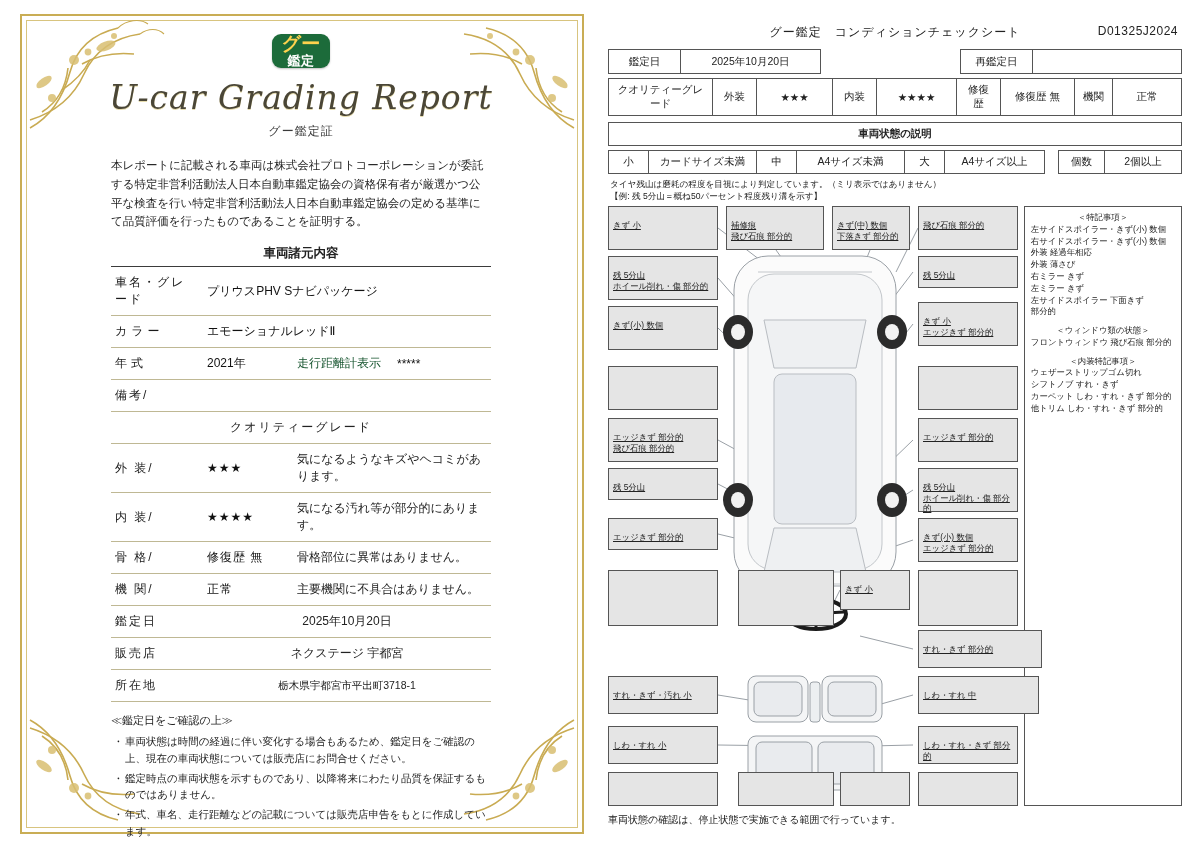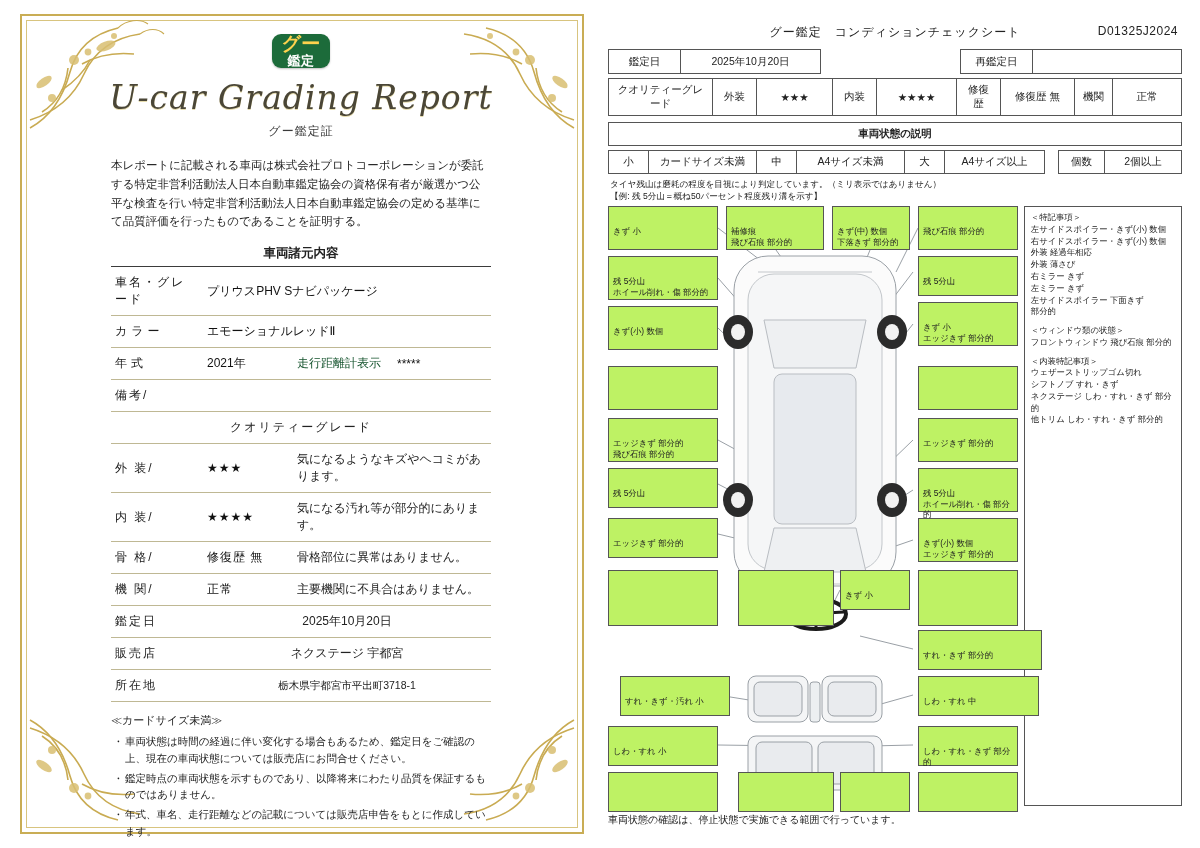--- a/index.html
+++ b/index.html
@@ -114,30 +114,30 @@
 
   .tyre-note { font-size:8.6px; line-height:1.35; margin:5px 2px 4px 2px; }
 
   .diagram-wrap { position:relative; display:flex; gap:6px; }
   .diagram {
     position:relative;
     width:415px; height:600px;
     border:0;
   }
   .rbox {
-    position:absolute; border:1px solid #555; background:#bef264;
-    font-size:8.4px; line-height:1.25; padding:19px 4px;
+    position:absolute; border:1px solid #555; background:#e5e5e5;
+    font-size:8.4px; line-height:1.25; padding:13px 4px;text-decoration:underline;
   }
   .rbox.empty { }
   .remarks {
     width:160px; border:1px solid #555; padding:5px 6px;
     font-size:8.4px; line-height:1.4; background:#fff;
     height:600px;
   }
-  .remarks .rh { margin-top:7px; }
+  .remarks .rh { margin-top:7px;text-align:center; }
   .remarks .rh:first-child { margin-top:0; }
 
   svg.car { position:absolute; left:0; top:0; }
 
   .footer-note { margin-top:7px; font-size:10px; }
 
 </style>
 </head>
 <body>
 
@@ -275,21 +275,21 @@
           <td class="dataline" colspan="3">ネクステージ 宇都宮</td>
         </tr>
         <tr>
           <td class="lbl">所在地</td>
           <td class="dataline" colspan="3" style="font-size:10.5px">栃木県宇都宮市平出町3718-1</td>
         </tr>
       </tbody>
         </table>
 
       <div class="about">
-        <div class="about-t">≪カードサイズ未満≫</div>
+        <div class="about-t">≪鑑定日をご確認の上≫</div>
         <ul>
           <li>車両状態は時間の経過に伴い変化する場合もあるため、鑑定日をご確認の上、現在の車両状態については販売店にお問合せください。</li>
           <li>鑑定時点の車両状態を示すものであり、以降将来にわたり品質を保証するものではありません。</li>
           <li>年式、車名、走行距離などの記載については販売店申告をもとに作成しています。</li>
 
         </ul>
       </div>
 
     </div>
   </div>
@@ -503,21 +503,21 @@
           <span>きず 小</span>
         </div>
         <div class="rbox empty" style="left:310px;top:364px;width:100px;height:56px;">
           <span></span>
         </div>
 
         <div class="rbox" style="left:310px;top:424px;width:124px;height:38px;">
           <span>すれ・きず 部分的</span>
         </div>
 
-        <div class="rbox" style="left:12px;top:470px;width:110px;height:38px;">
+        <div class="rbox" style="left:0px;top:470px;width:110px;height:38px;">
           <span>すれ・きず・汚れ 小</span>
         </div>
         <div class="rbox" style="left:310px;top:470px;width:121px;height:38px;">
           <span>しわ・すれ 中</span>
         </div>
 
         <div class="rbox" style="left:0px;top:520px;width:110px;height:38px;">
           <span>しわ・すれ 小</span>
         </div>
         <div class="rbox" style="left:310px;top:520px;width:100px;height:38px;">
@@ -548,20 +548,20 @@
         <div>左ミラー きず</div>
         <div>左サイドスポイラー 下面きず</div>
         <div>部分的</div>
 
         <div class="rh">＜ウィンドウ類の状態＞</div>
         <div>フロントウィンドウ 飛び石痕 部分的</div>
 
         <div class="rh">＜内装特記事項＞</div>
         <div>ウェザーストリップゴム切れ</div>
         <div>シフトノブ すれ・きず</div>
-        <div>ネクステージ しわ・すれ・きず 部分的</div>
+        <div>カーペット しわ・すれ・きず 部分的</div>
         <div>他トリム しわ・すれ・きず 部分的</div>
       </div>
     </div>
 
     <div class="footer-note">車両状態の確認は、停止状態で実施できる範囲で行っています。</div>
   </div>
 </div>
 
 </body></html>

